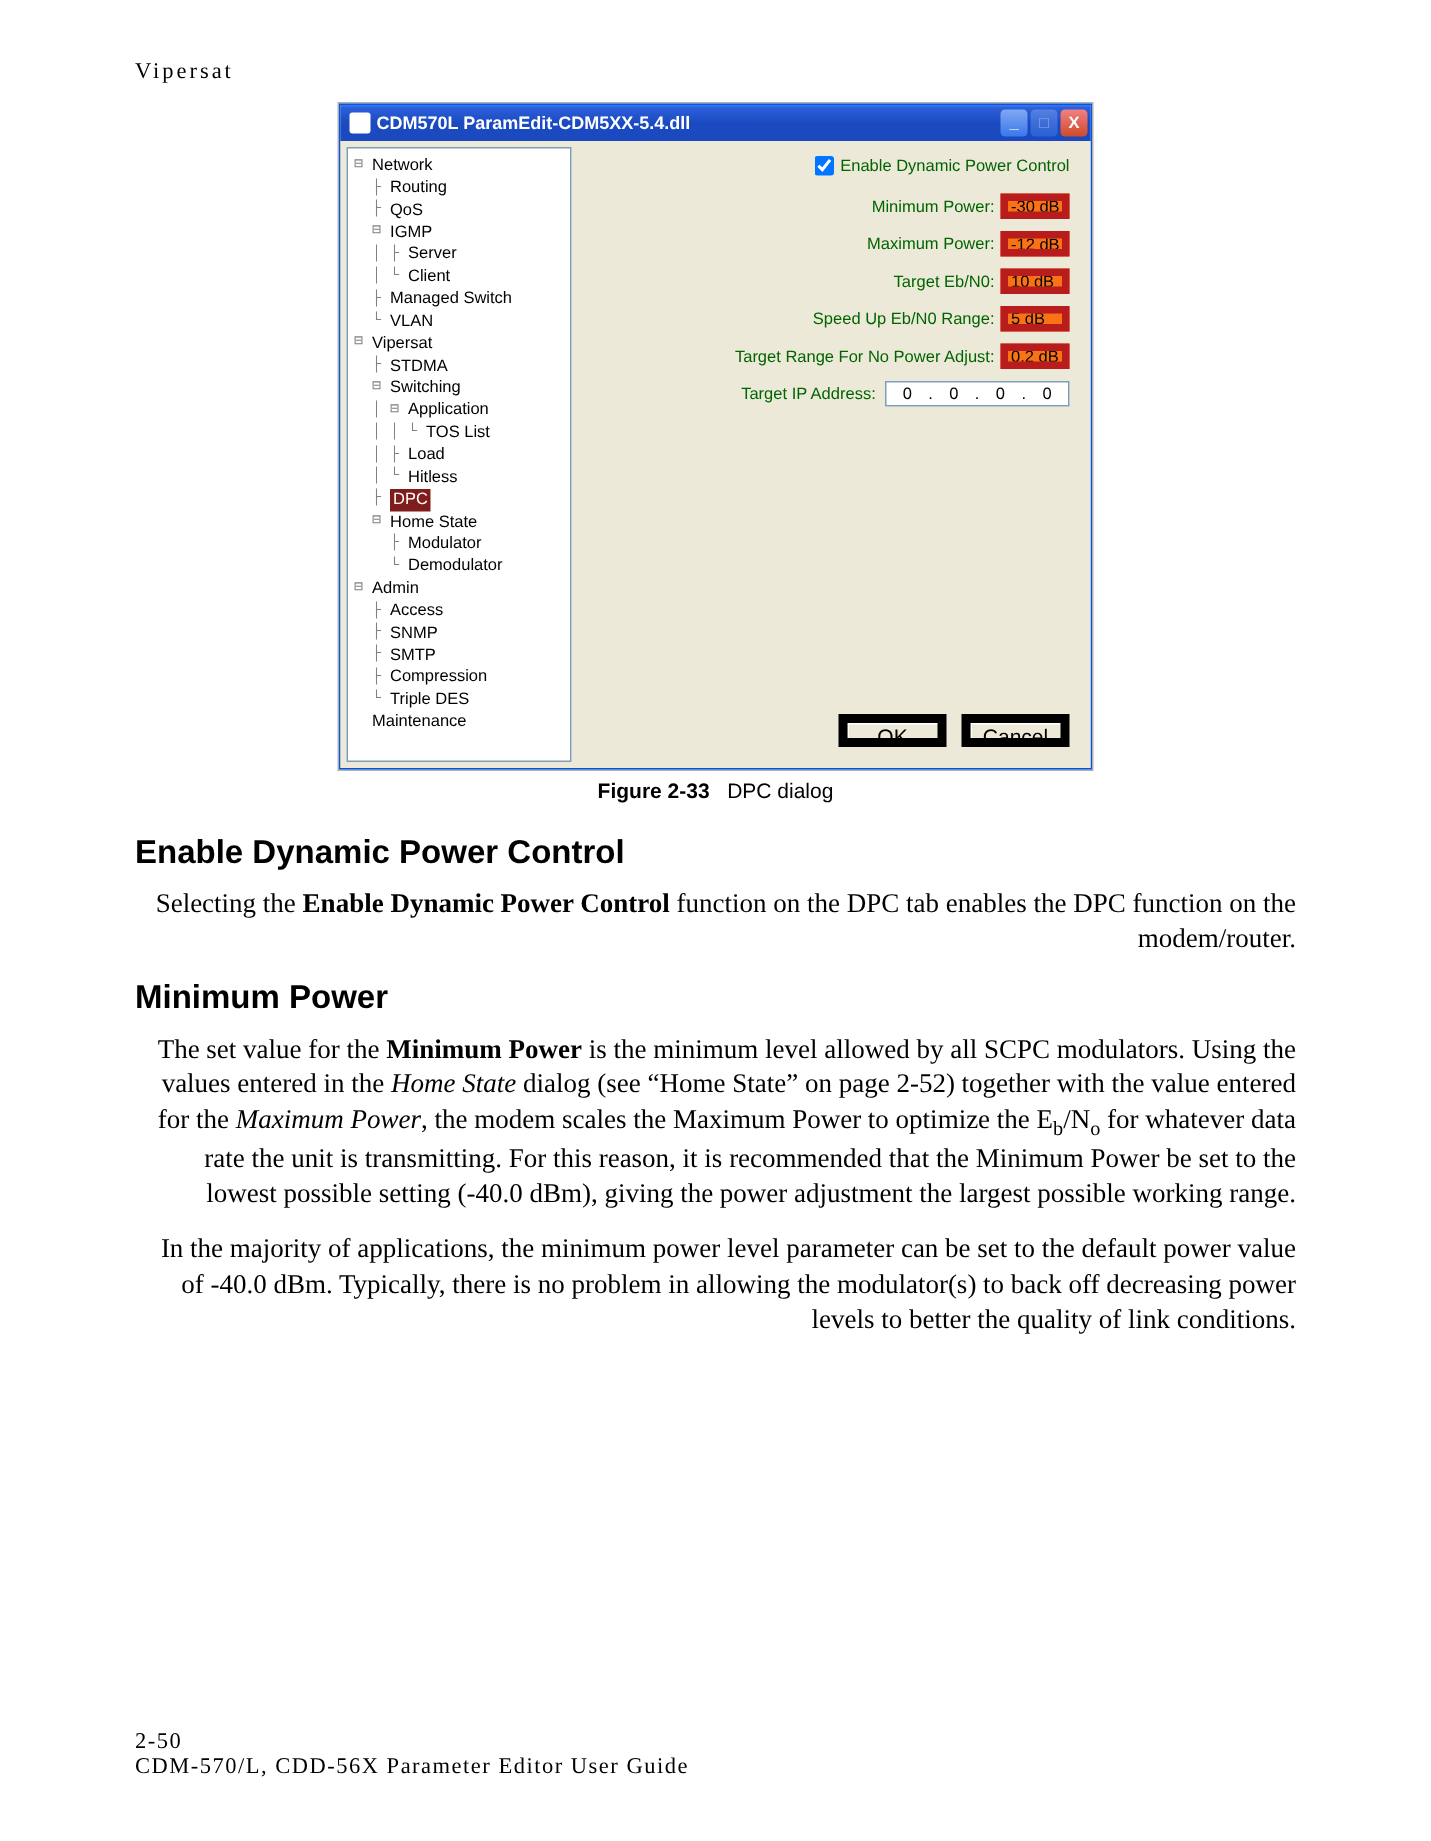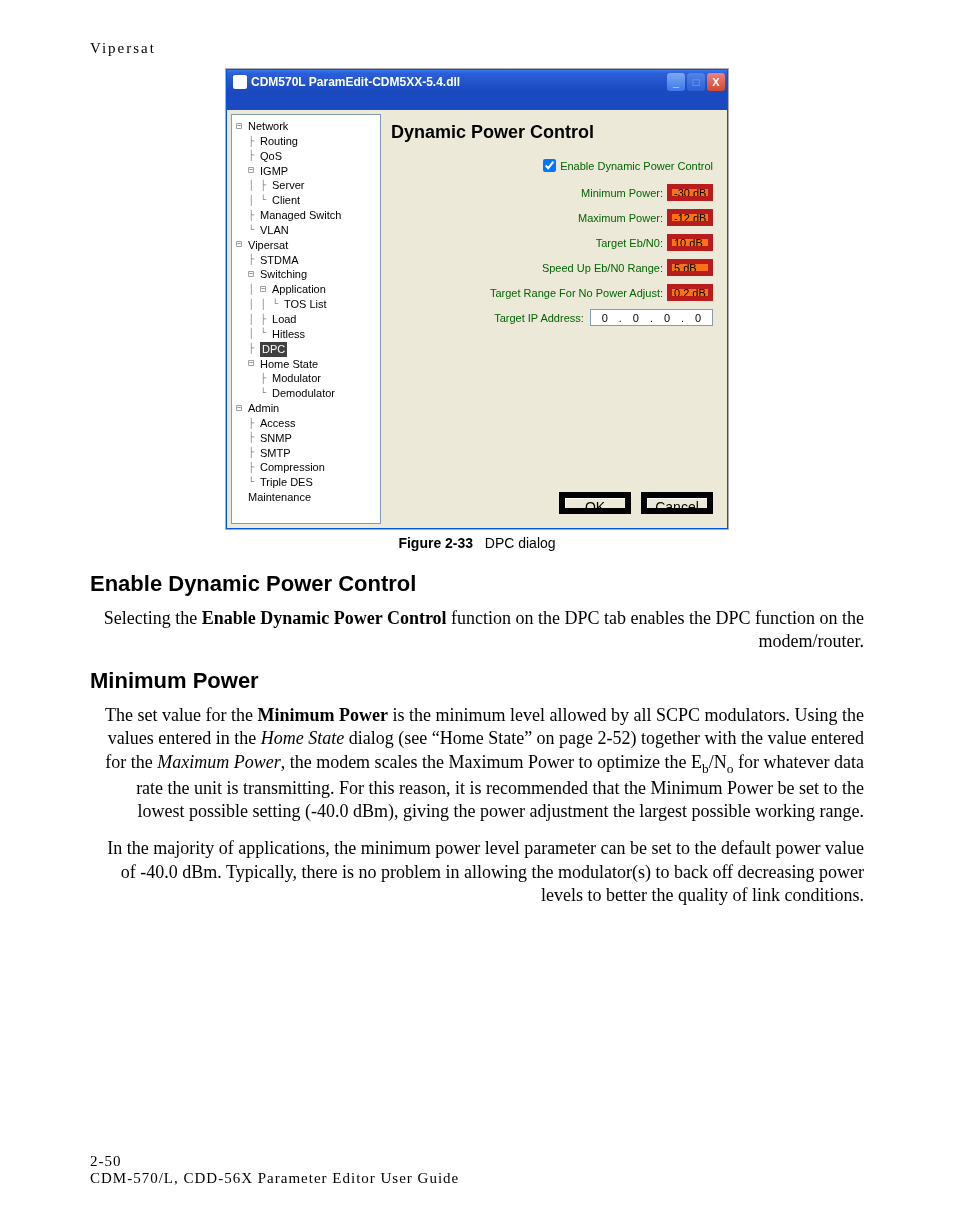--- a/index.html
+++ b/index.html
@@ -39,21 +39,21 @@
     background: #ece9d8;
     box-shadow: 0 0 0 1px #b0b0b0;
   }
   .titlebar {
     height: 24px;
     background: linear-gradient(to bottom, #3b78ed 0%, #2b5fd9 8%, #1b4ac0 50%, #1b4ac0 100%);
     color: #fff;
     display: flex;
     align-items: center;
     justify-content: space-between;
-    padding: 0 2px 16px 6px;
+    padding: 0 2px 0 6px;
     font-weight: bold;
     font-size: 12px;
   }
   .title-left { display: flex; align-items: center; gap: 4px; }
   .title-icon {
     width: 14px; height: 14px;
     background: #fff;
     border-radius: 2px;
     display: inline-block;
   }
@@ -81,21 +81,21 @@
     border: 1px solid #7f9db9;
     padding: 4px 2px 4px 4px;
     min-height: 410px;
     box-sizing: border-box;
     line-height: 1.35;
     color: #000;
   }
   .tree-node { white-space: pre; }
   .tree-node.selected {
     display: inline-block;
-    background: #404040;
+    background: #7f1d1d;
     color: #fff;
     padding: 0 2px;
   }
   .right-pane {
     flex: 1;
     padding: 6px 10px 10px 10px;
     box-sizing: border-box;
     position: relative;
   }
   .pane-title {
@@ -335,21 +335,20 @@
           <div class="tree-line">
               <span class="tree-prefix">  └ </span>
               <span>Triple DES</span>
             </div>
           <div class="tree-line">
               <span class="tree-prefix">  </span>
               <span>Maintenance</span>
             </div>
         </div>
         <div class="right-pane">
-          <div class="pane-title">Dynamic Power Control</div>
 
           <div class="check-row">
             <input type="checkbox" checked="" style="">
             <label>Enable Dynamic Power Control</label>
           </div>
 
           <div class="form-row">
             <label>Minimum Power:</label>
             <input class="txt" value="-30 dBm" style="">
           </div>

